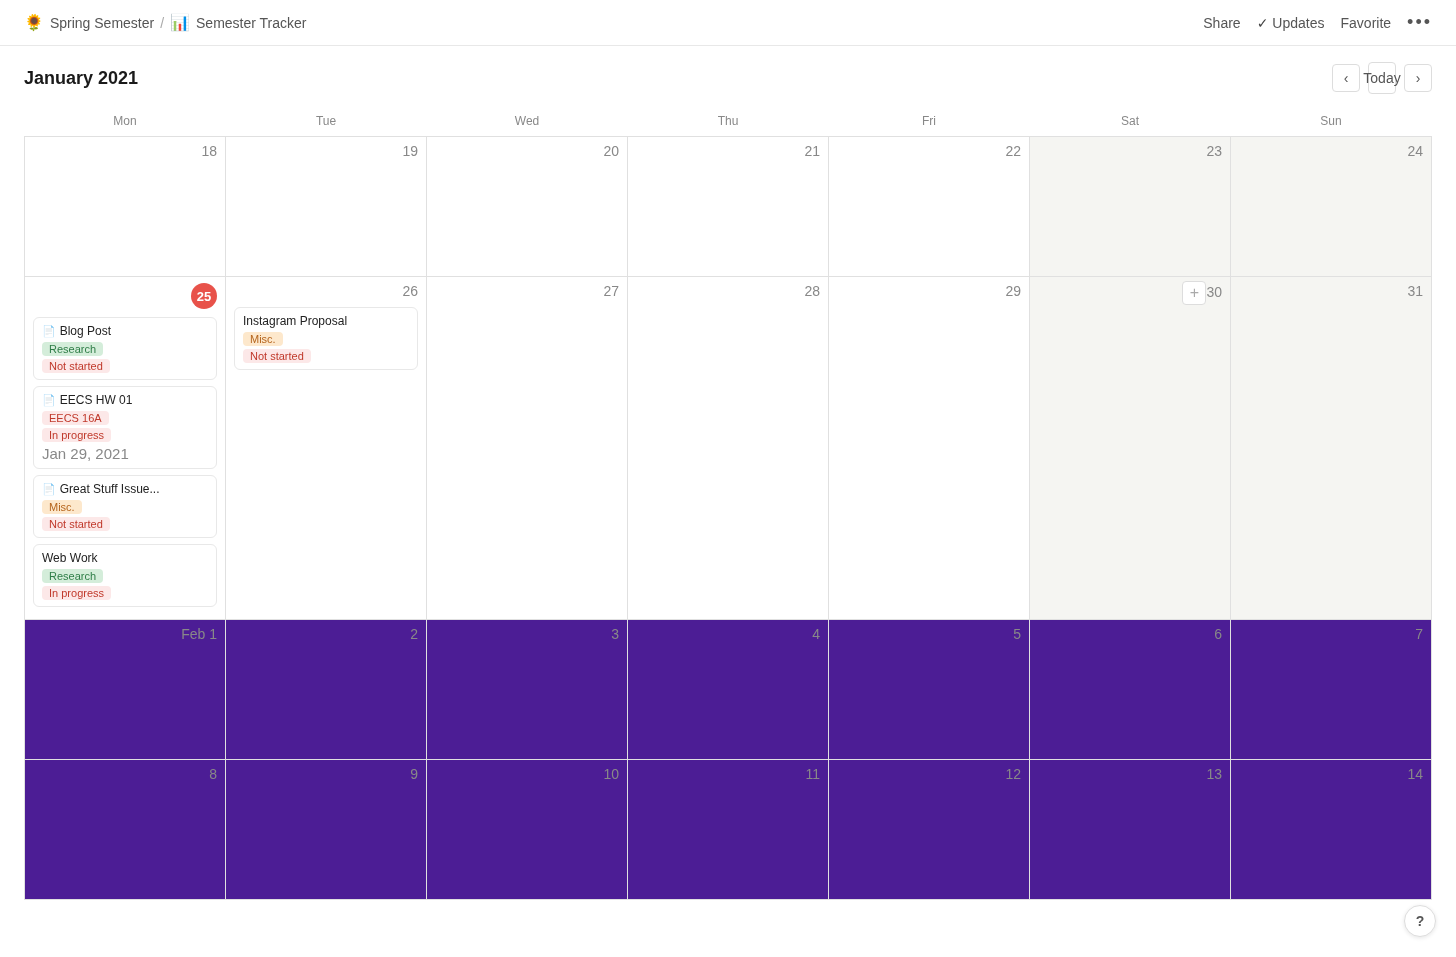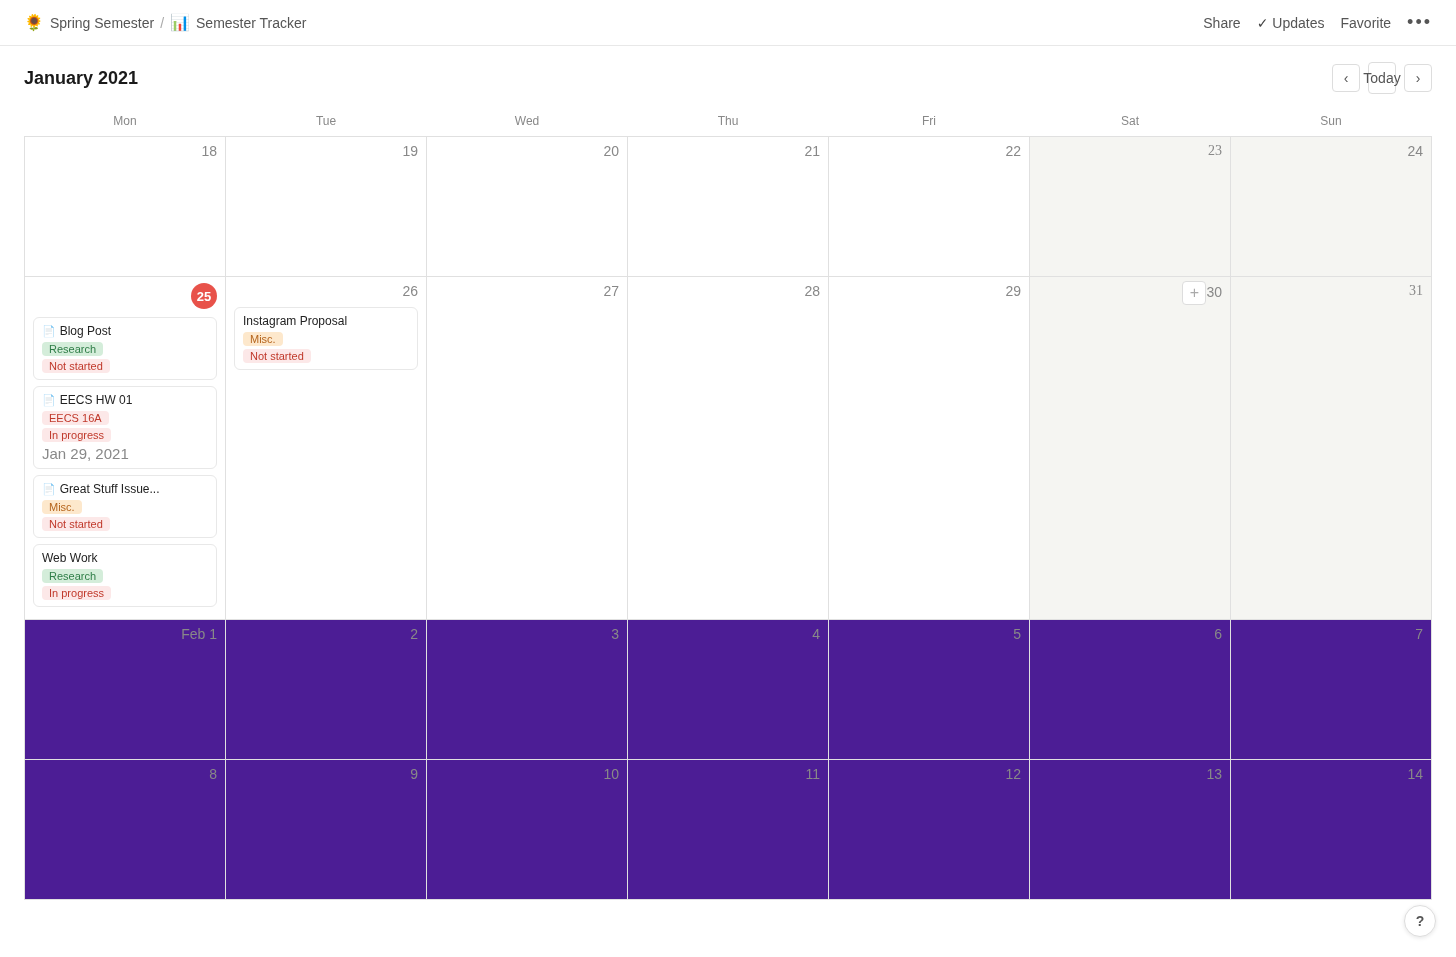--- a/index.html
+++ b/index.html
@@ -172,21 +172,21 @@
             <div style="display: flex; justify-content: flex-end; align-items: center; margin-bottom: 4px;">
               <span class="day-num">21</span>
             </div>
           </td>
           <td>
             <div style="display: flex; justify-content: flex-end; align-items: center; margin-bottom: 4px;">
               <span class="day-num">22</span>
             </div>
           </td>
           <td class="weekend-col">
-            <div style="display: flex; justify-content: flex-end; align-items: center; margin-bottom: 4px; font-family: Liberation Serif, serif;">
+            <div style="display: flex; justify-content: flex-end; align-items: center; margin-bottom: 4px;">
               <span class="day-num">23</span>
             </div>
           </td>
           <td class="weekend-col">
             <div style="display: flex; justify-content: flex-end; align-items: center; margin-bottom: 0;">
               <span class="day-num">24</span>
             </div>
           </td>
         </tr>
         <tr>
@@ -264,21 +264,21 @@
               <span class="day-num">29</span>
             </div>
           </td>
           <td class="weekend-col">
             <div style="display: flex; justify-content: flex-end; align-items: center; margin-bottom: 4px;">
               <button class="add-btn">+</button>
               <span class="day-num">30</span>
             </div>
           </td>
           <td class="weekend-col">
-            <div style="display: flex; justify-content: flex-end; align-items: center; margin-bottom: 4px; font-family: Liberation Serif, serif;">
+            <div style="display: flex; justify-content: flex-end; align-items: center; margin-bottom: 4px;">
               <span class="day-num">31</span>
             </div>
           </td>
         </tr>
         <tr>
           <td class="other-month">
             <div style="display: flex; justify-content: flex-end; align-items: center; margin-bottom: 4px;">
               <span class="day-num">Feb 1</span>
             </div>
           </td>

